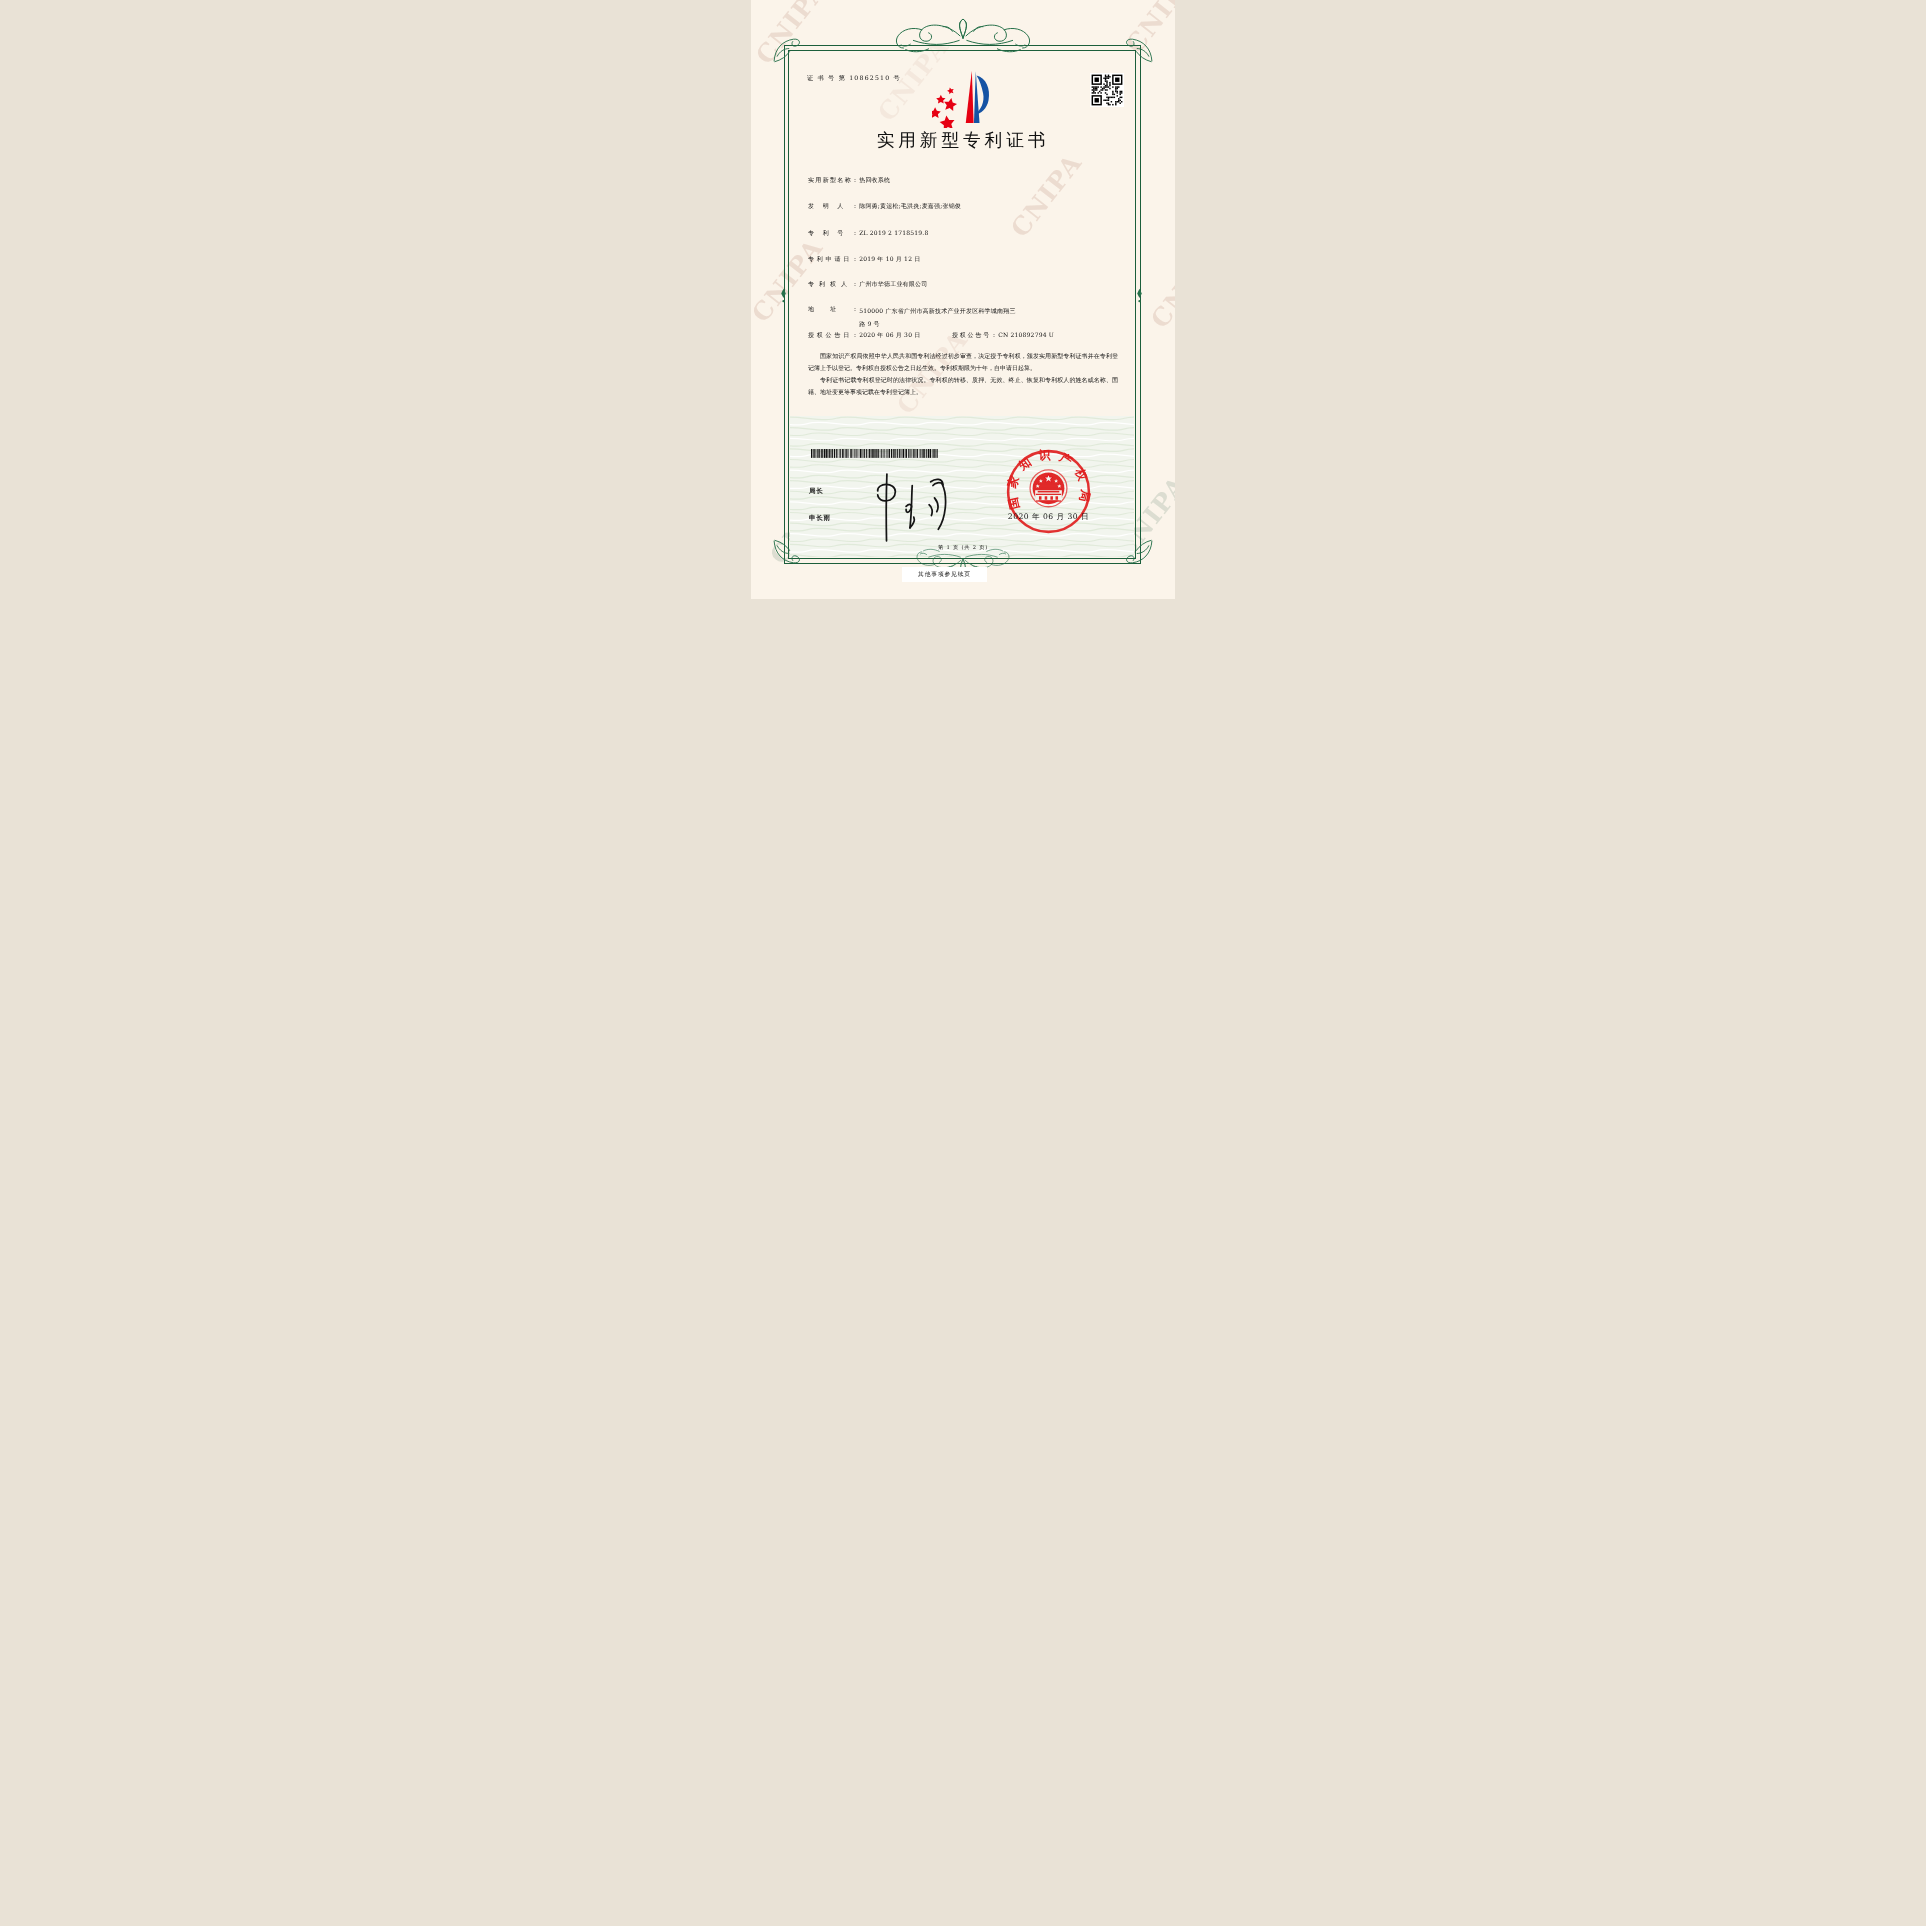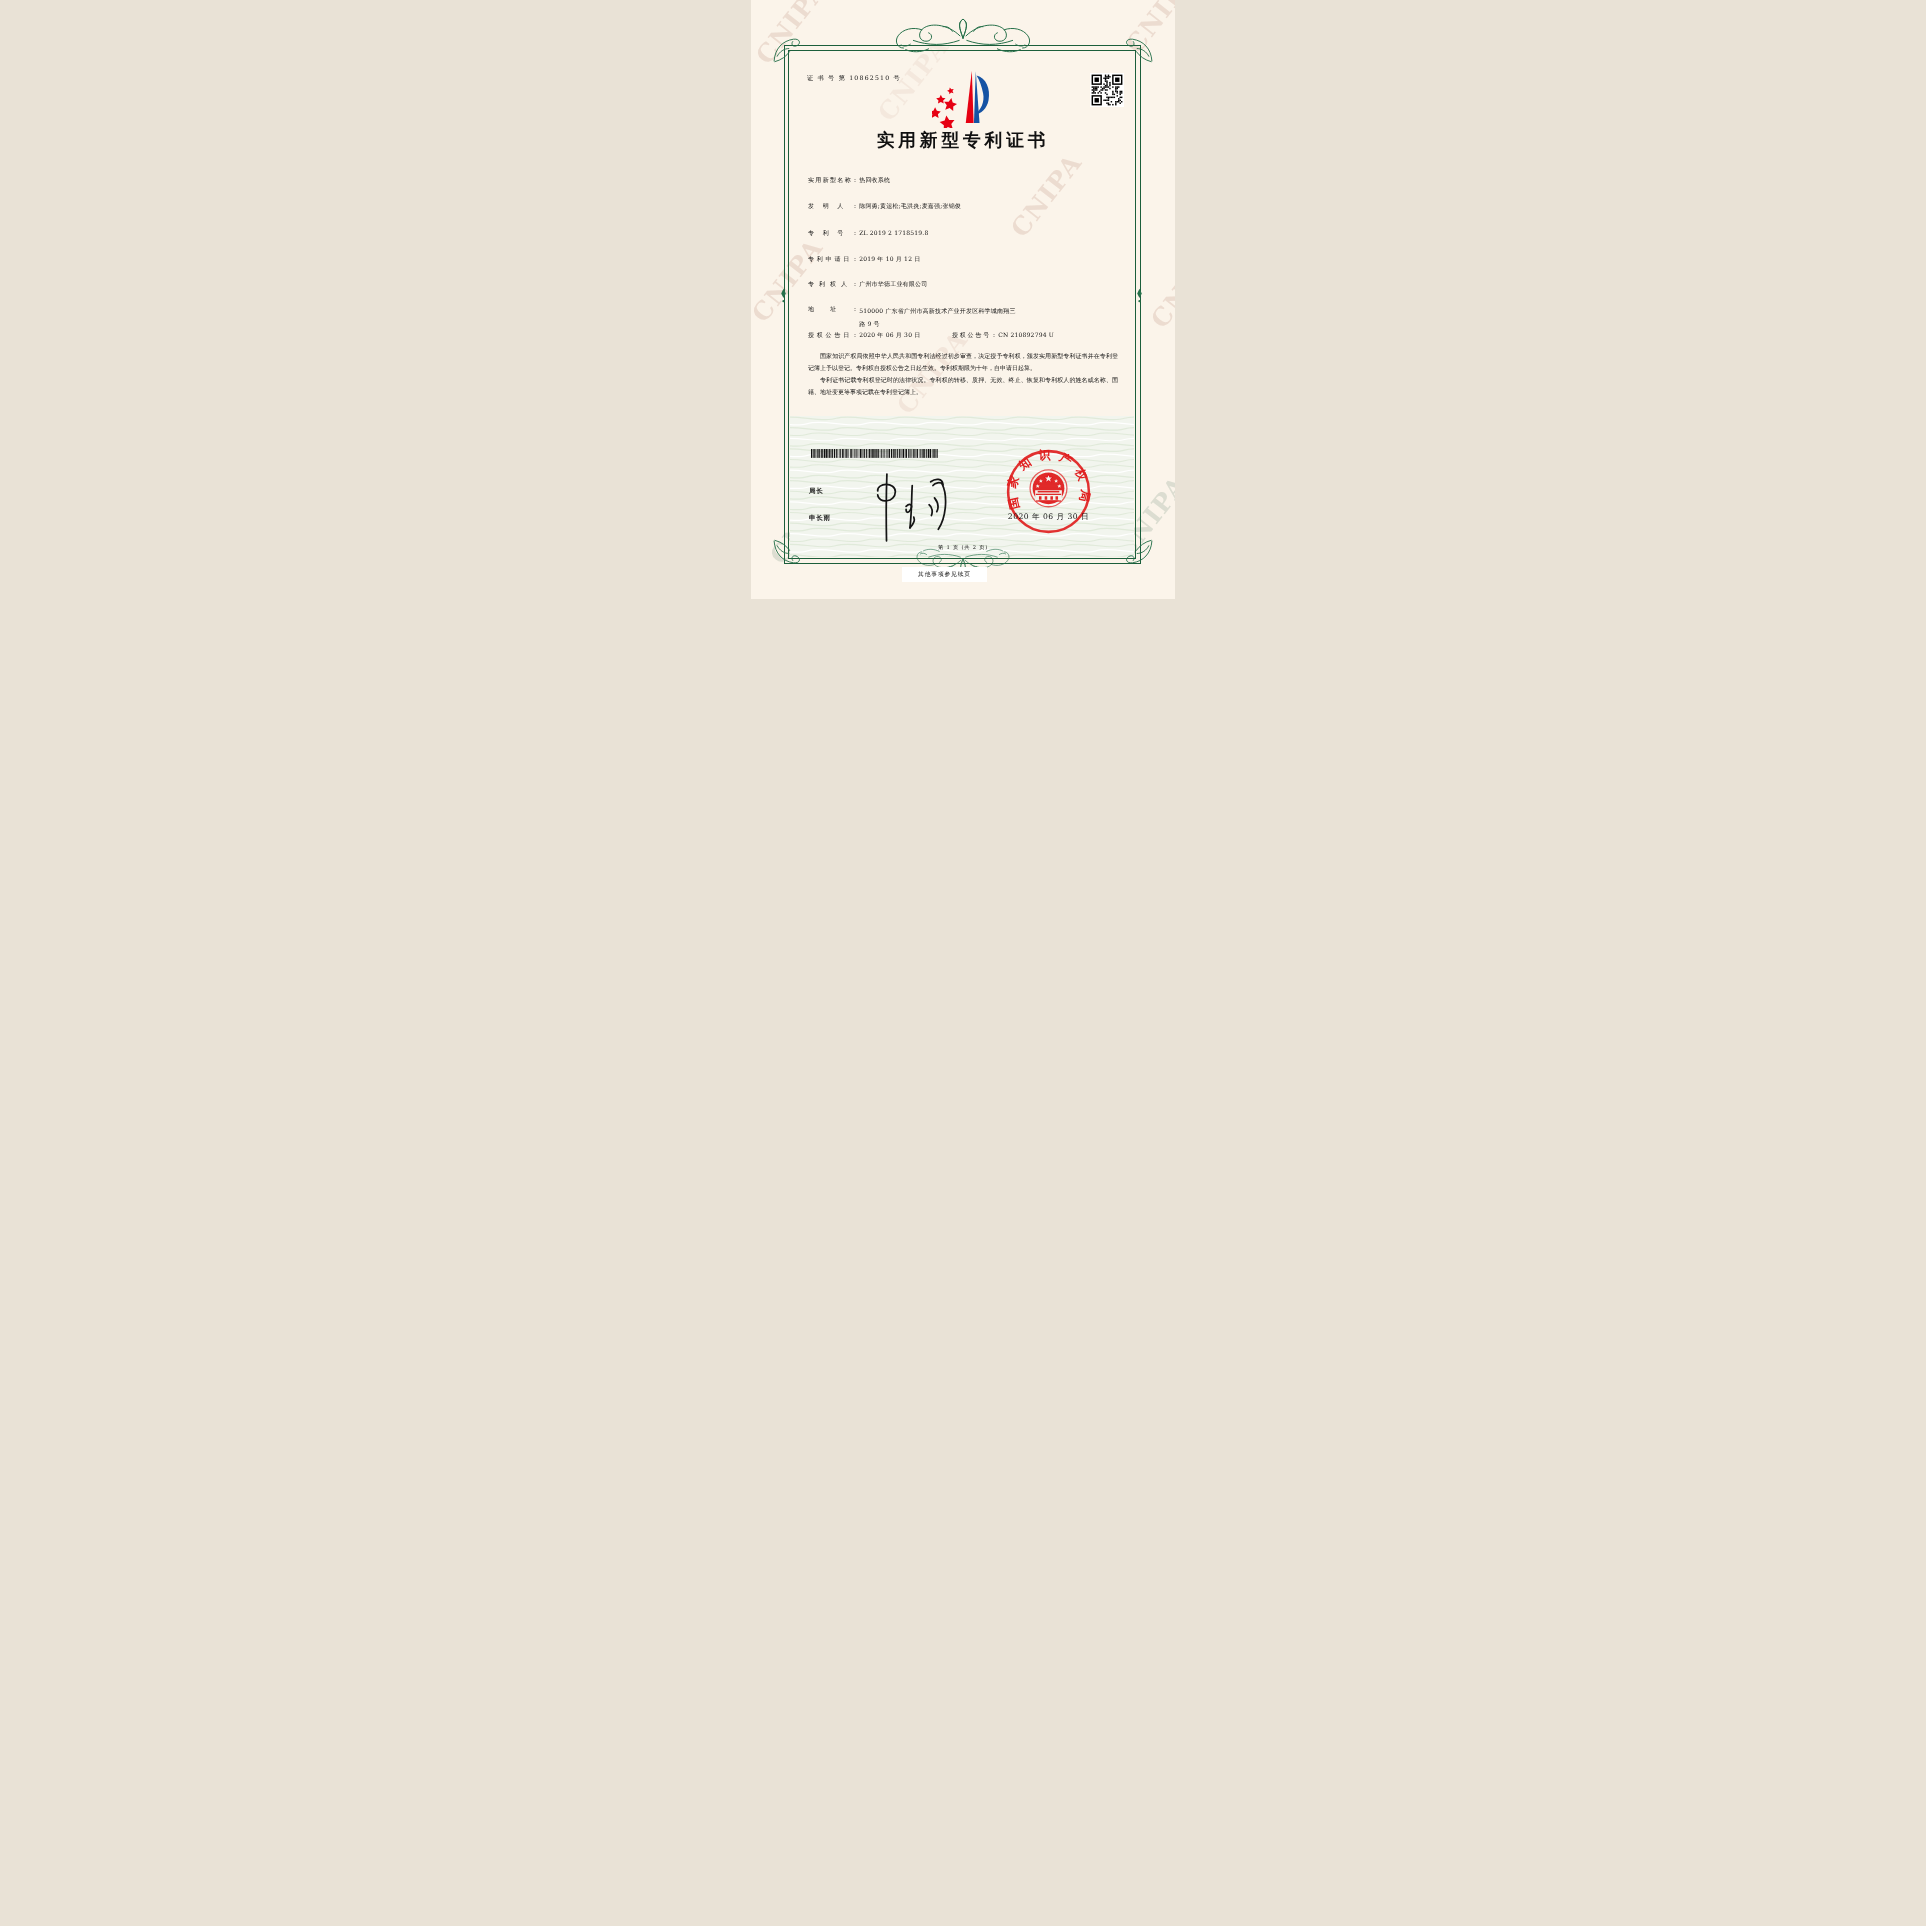--- a/index.html
+++ b/index.html
@@ -15,21 +15,21 @@
   .frame-inner{position:absolute;left:37px;top:50px;width:346px;height:507px;
                border:0.8px solid #1b5e3b;z-index:2;pointer-events:none;}
   .wave-zone{position:absolute;left:39px;top:416px;width:344px;height:141px;
              background:#f2f5ee;z-index:1;}
   .orn{position:absolute;z-index:3;}
   
   .cert-no{position:absolute;left:56px;top:74px;font-size:6.2px;letter-spacing:1.2px;z-index:3;}
   .logo{position:absolute;left:181px;top:69px;z-index:3;}
   .qr{position:absolute;left:339px;top:73px;z-index:3;background:#fff;}
   .title{position:absolute;left:0;top:128px;width:100%;text-align:center;font-size:17.7px;
-         font-weight:bold;letter-spacing:3.9px;z-index:3;}
+         font-weight:normal;letter-spacing:3.9px;z-index:3;}
   .row{position:absolute;left:57px;width:320px;font-size:6px;z-index:3;white-space:nowrap;}
   .lbl{display:inline-block;width:50px;text-align:justify;text-align-last:justify;
        vertical-align:top;}
   .val{display:inline-block;margin-left:1.2px;letter-spacing:0.2px;}
   .addr-val{white-space:normal;width:258px;line-height:12.7px;vertical-align:top;}
   .pair2{position:absolute;left:144px;top:0;}
   .paras{position:absolute;left:57px;top:350px;width:310px;font-size:6px;line-height:12px;
          text-align:justify;z-index:3;}
   .paras p{margin:0;text-indent:2em;}
   .barcode-box{position:absolute;left:60px;top:449px;z-index:3;}

